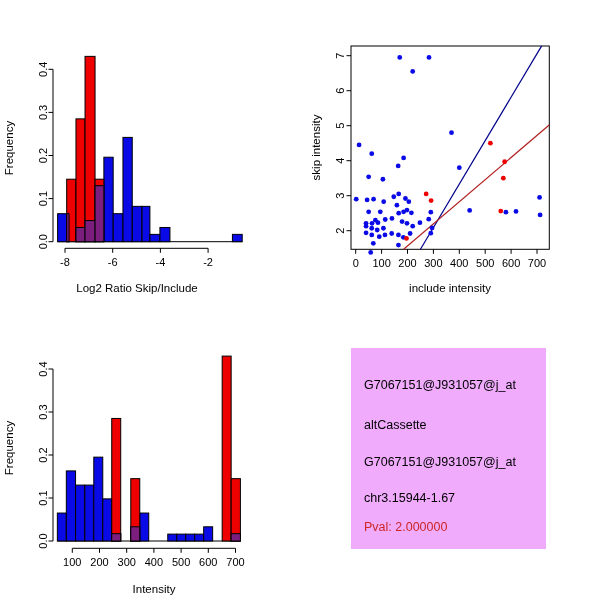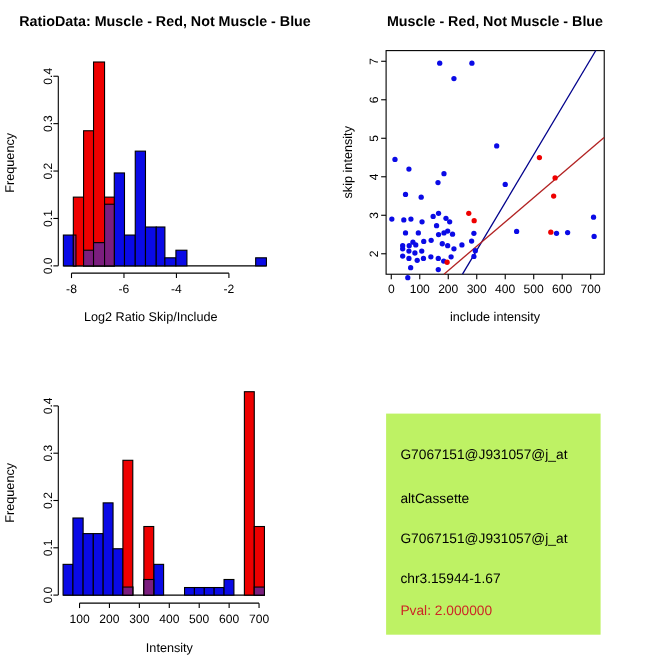--- a/index.html
+++ b/index.html
@@ -10,23 +10,21 @@
   #plots{position:absolute;left:0;top:0;}
   #plots text{font-family:"Liberation Sans",sans-serif;fill:#000;}
   #infobox{position:absolute;left:351px;top:348px;width:195px;height:201px;}
   .iline{position:absolute;left:13px;font-size:12.5px;color:#000;white-space:nowrap;}
 </style>
 </head>
 <body>
 
 <div id="root">
 
-  <div class="ptitle" style="left:0;width:300px;top:12px">RatioData: Muscle - Red, Not Muscle - Blue</div>
-
-  <div class="ptitle" style="left:300px;width:300px;top:12px">Muscle - Red, Not Muscle - Blue</div>
+
 
 
   <svg id="plots" width="600" height="600">
       <g>
         <line x1="57.60649999999999" y1="241.7" x2="242.2055" y2="241.7" stroke="#000000" stroke-width="1"></line>
         <line x1="53" y1="241.7" x2="53" y2="69.29999999999998" stroke="#000000" stroke-width="1"></line>
         <line x1="48.5" y1="241.7" x2="53" y2="241.7" stroke="#000000" stroke-width="1"></line>
         <text x="47" y="241.7" font-size="11" text-anchor="middle" transform="rotate(-90 47 241.7)">0.0</text>
         <line x1="48.5" y1="198.6" x2="53" y2="198.6" stroke="#000000" stroke-width="1"></line>
         <text x="47" y="198.6" font-size="11" text-anchor="middle" transform="rotate(-90 47 198.6)">0.1</text>
@@ -218,21 +216,21 @@
         <rect x="222.17200000000003" y="356.1" width="8.975999999999999" height="184.89999999999998" fill="#EE0000" stroke="#000" stroke-width="1"></rect>
         <rect x="231.14800000000002" y="478.65" width="9.24799999999999" height="62.35000000000002" fill="#EE0000" stroke="#000" stroke-width="1"></rect>
         <rect x="111.74000000000001" y="533.69" width="8.975999999999999" height="7.309999999999945" fill="#7B1E7E" stroke="#000" stroke-width="1"></rect>
         <rect x="130.78" y="526.81" width="8.975999999999999" height="14.190000000000055" fill="#7B1E7E" stroke="#000" stroke-width="1"></rect>
         <rect x="231.14800000000002" y="533.69" width="9.24799999999999" height="7.309999999999945" fill="#7B1E7E" stroke="#000" stroke-width="1"></rect>
         <text x="154" y="593" font-size="11.5" text-anchor="middle">Intensity</text>
         <text x="13" y="448" font-size="11.5" text-anchor="middle" transform="rotate(-90 13 448)">Frequency</text>
       </g>
     </svg>
 
-  <div id="infobox" style="background: #bef264; margin-top: 28px;">
+  <div id="infobox" style="background: #f0abfc;">
     <div class="iline" style="top:30px">G7067151@J931057@j_at</div>
     <div class="iline" style="top:70px">altCassette</div>
     <div class="iline" style="top:107px">G7067151@J931057@j_at</div>
     <div class="iline" style="top:143px">chr3.15944-1.67</div>
     <div class="iline" style="top: 172px; color: rgb(205, 38, 38); text-align: center;">Pval: 2.000000</div>
   </div>
 
 </div>
 
 </body></html>

